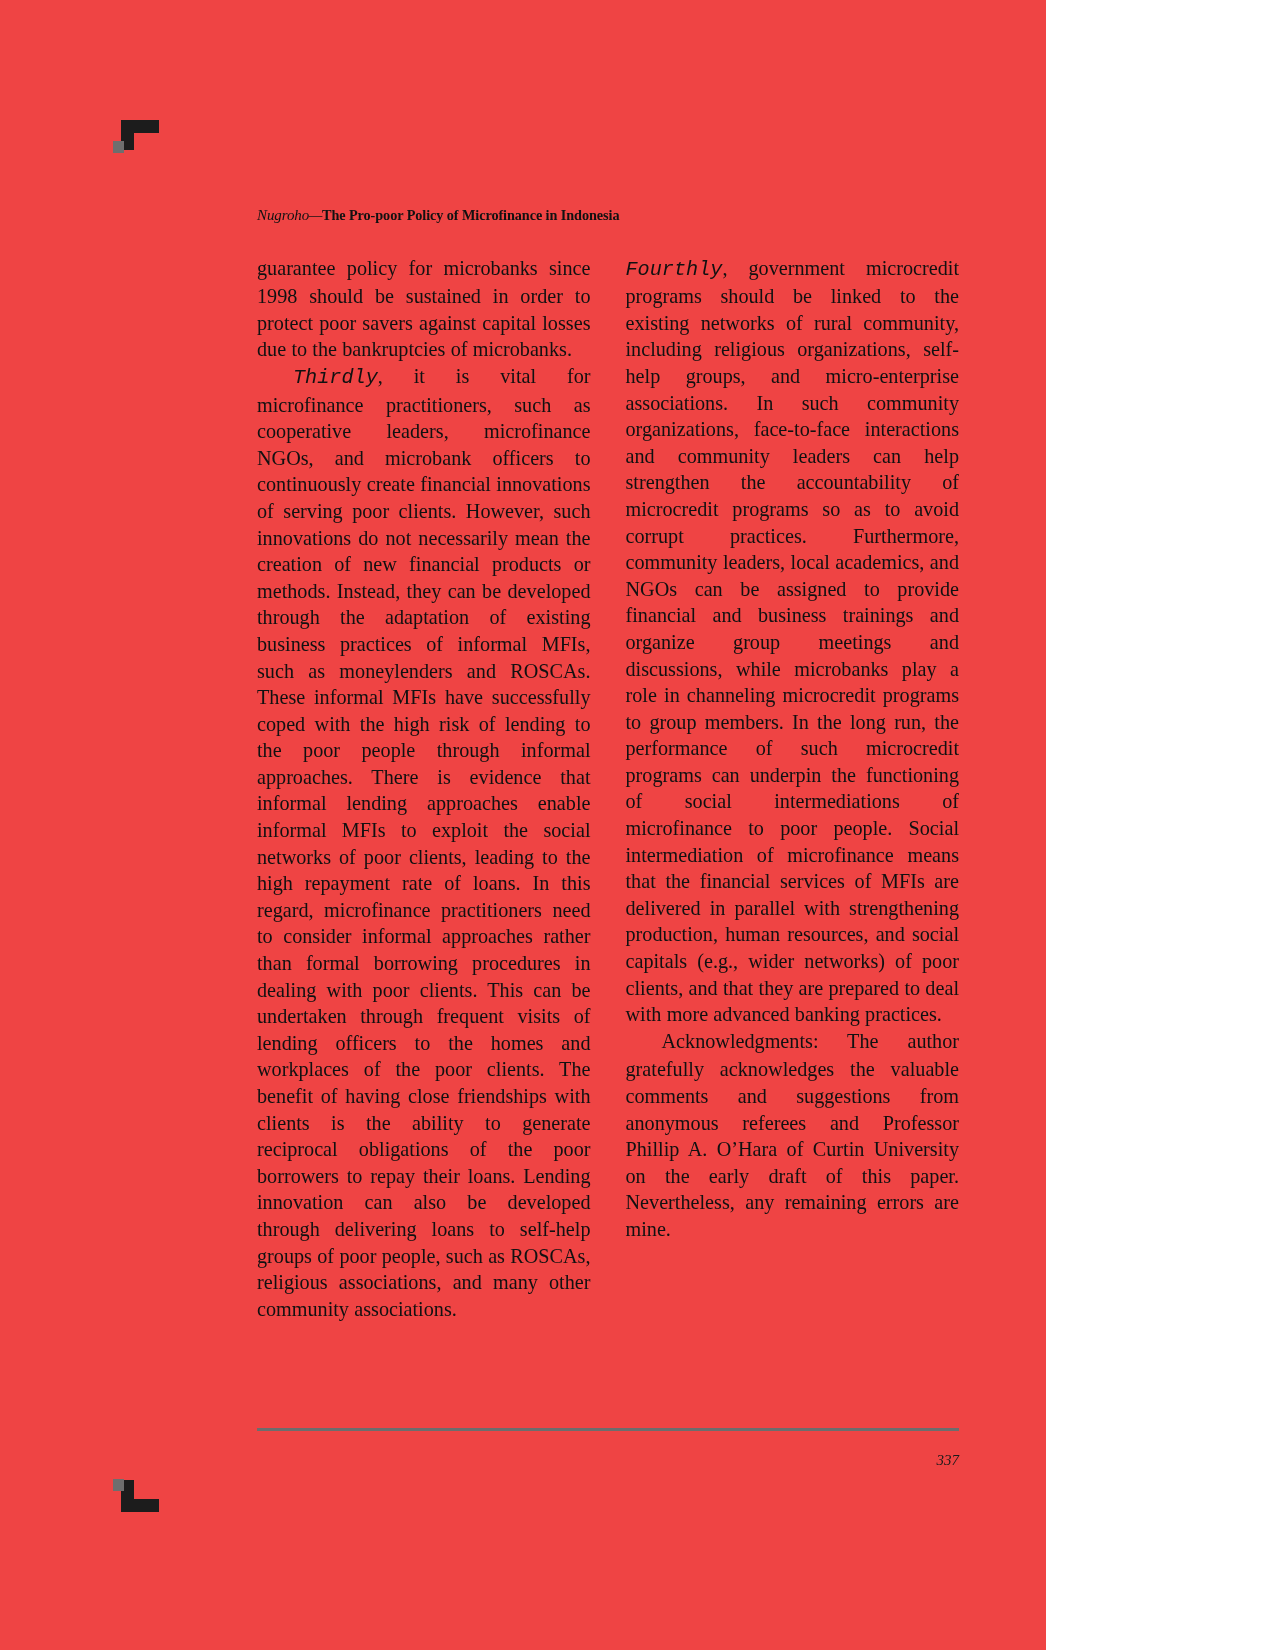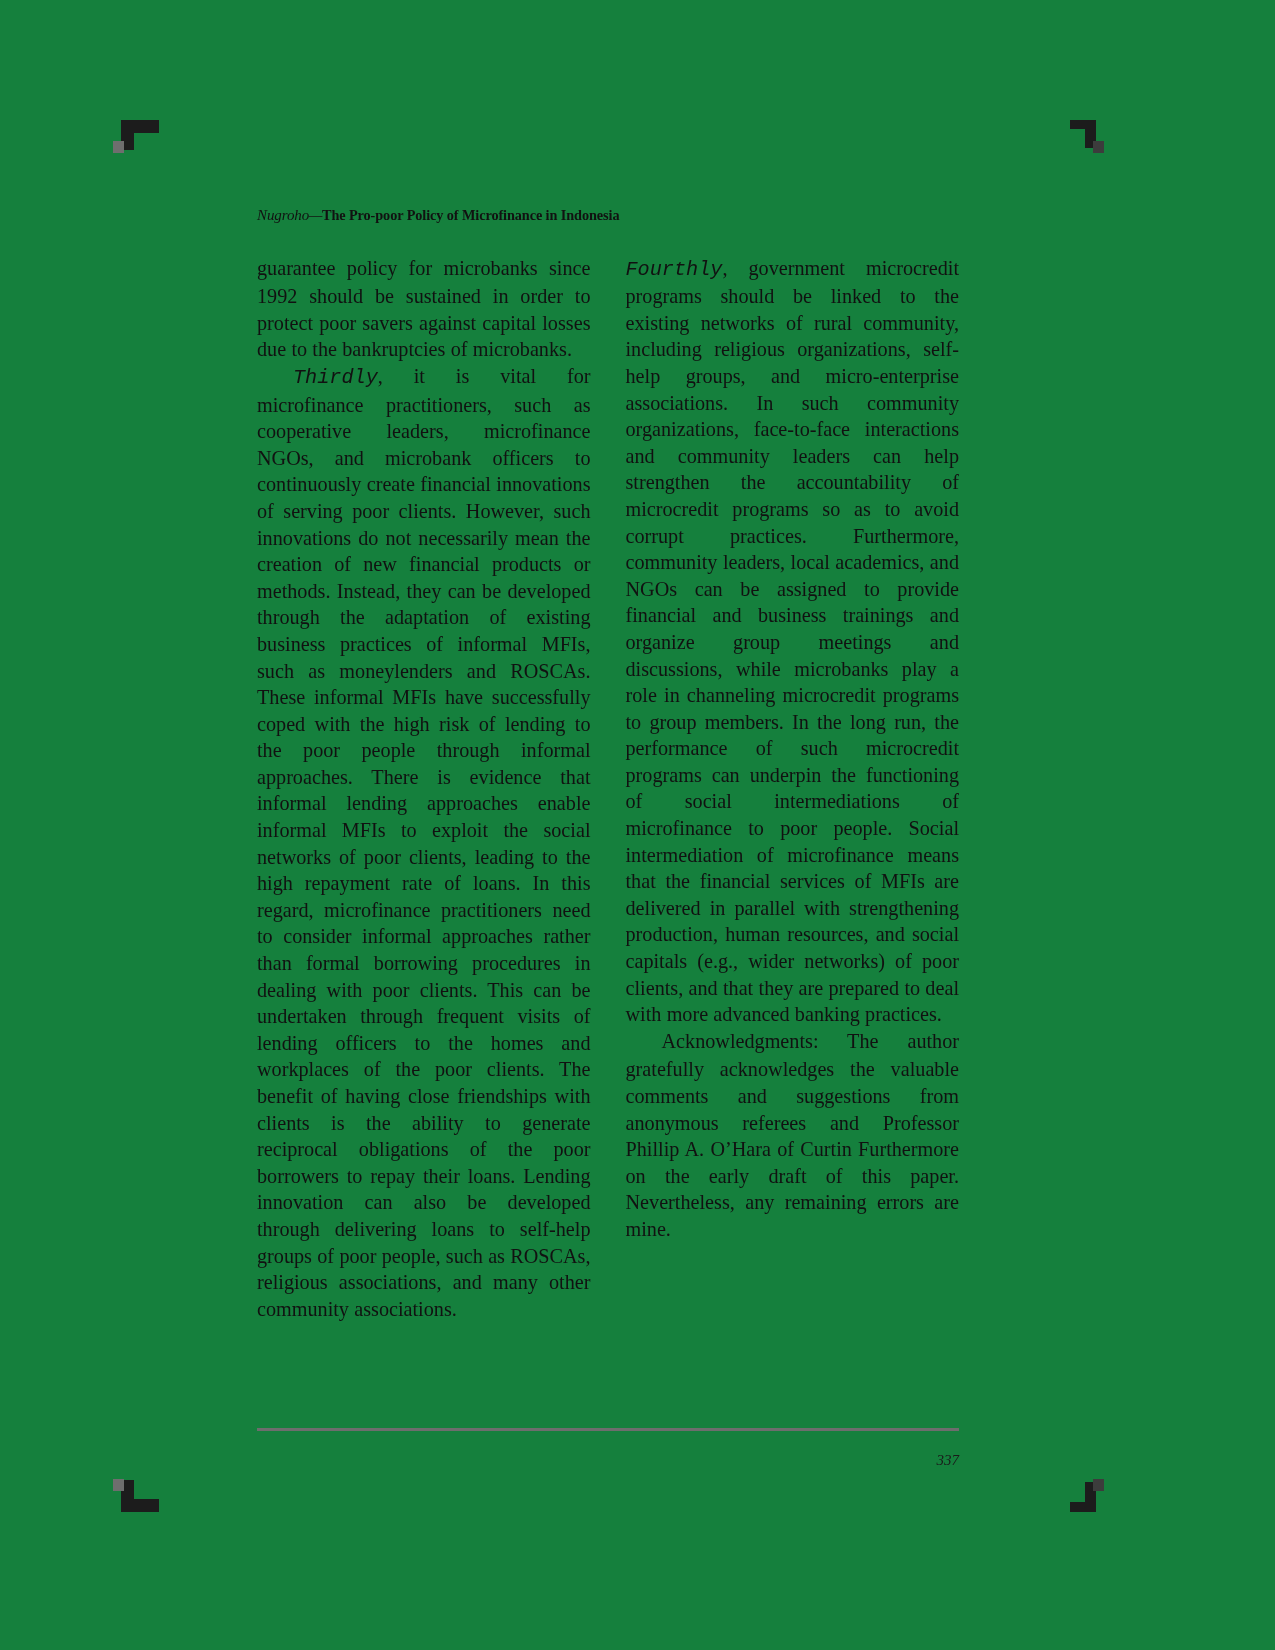--- a/index.html
+++ b/index.html
@@ -6,23 +6,23 @@
     margin: 0;
     padding: 0;
     background: #ffffff;
   }
   body {
     font-family: "Liberation Serif", "DejaVu Serif", serif;
     color: #111111;
   }
   .page {
     position: relative;
-    width: 1275px;
+    width: 1046px;
     height: 1650px;
-    background: #15803d;
+    background: #ef4444;
     overflow: hidden;
   }
 
   
   .crop {
     position: absolute;
     width: 46px;
     height: 40px;
   }
   .crop i {
@@ -151,27 +151,27 @@
 
   <div class="content">
 
     <div class="running-head">
       <span class="author">Nugroho—</span><span class="title">The Pro-poor Policy of Microfinance in Indonesia</span>
     </div>
 
     <div class="columns">
 
       <div class="col">
-        <p class="body"><span class="it"></span><span>guarantee policy for microbanks since 1992 should be sustained in order to protect poor savers against capital losses due to the bankruptcies of microbanks.</span></p>
+        <p class="body"><span class="it"></span><span>guarantee policy for microbanks since 1998 should be sustained in order to protect poor savers against capital losses due to the bankruptcies of microbanks.</span></p>
         <p class="body"><span class="it">Thirdly</span><span>, it is vital for microfinance practitioners, such as cooperative leaders, microfinance NGOs, and microbank officers to continuously create financial innovations of serving poor clients. However, such innovations do not necessarily mean the creation of new financial products or methods. Instead, they can be developed through the adaptation of existing business practices of informal MFIs, such as moneylenders and ROSCAs. These informal MFIs have successfully coped with the high risk of lending to the poor people through informal approaches. There is evidence that informal lending approaches enable informal MFIs to exploit the social networks of poor clients, leading to the high repayment rate of loans. In this regard, microfinance practitioners need to consider informal approaches rather than formal borrowing procedures in dealing with poor clients. This can be undertaken through frequent visits of lending officers to the homes and workplaces of the poor clients. The benefit of having close friendships with clients is the ability to generate reciprocal obligations of the poor borrowers to repay their loans. Lending innovation can also be developed through delivering loans to self-help groups of poor people, such as ROSCAs, religious associations, and many other community associations.</span></p>
       </div>
 
       <div class="col">
         <p class="body"><span class="it">Fourthly</span><span>, government microcredit programs should be linked to the existing networks of rural community, including religious organizations, self-help groups, and micro-enterprise associations. In such community organizations, face-to-face interactions and community leaders can help strengthen the accountability of microcredit programs so as to avoid corrupt practices. Furthermore, community leaders, local academics, and NGOs can be assigned to provide financial and business trainings and organize group meetings and discussions, while microbanks play a role in channeling microcredit programs to group members. In the long run, the performance of such microcredit programs can underpin the functioning of social intermediations of microfinance to poor people. Social intermediation of microfinance means that the financial services of MFIs are delivered in parallel with strengthening production, human resources, and social capitals (e.g., wider networks) of poor clients, and that they are prepared to deal with more advanced banking practices.</span></p>
-        <p class="body"><span class="it"></span><span>Acknowledgments: The author gratefully acknowledges the valuable comments and suggestions from anonymous referees and Professor Phillip A. O’Hara of Curtin Furthermore on the early draft of this paper. Nevertheless, any remaining errors are mine.</span></p>
+        <p class="body"><span class="it"></span><span>Acknowledgments: The author gratefully acknowledges the valuable comments and suggestions from anonymous referees and Professor Phillip A. O’Hara of Curtin University on the early draft of this paper. Nevertheless, any remaining errors are mine.</span></p>
       </div>
 
     </div>
   </div>
 
   <div class="footer">
     <div class="rule"></div>
     <div class="folio">337</div>
   </div>
 

